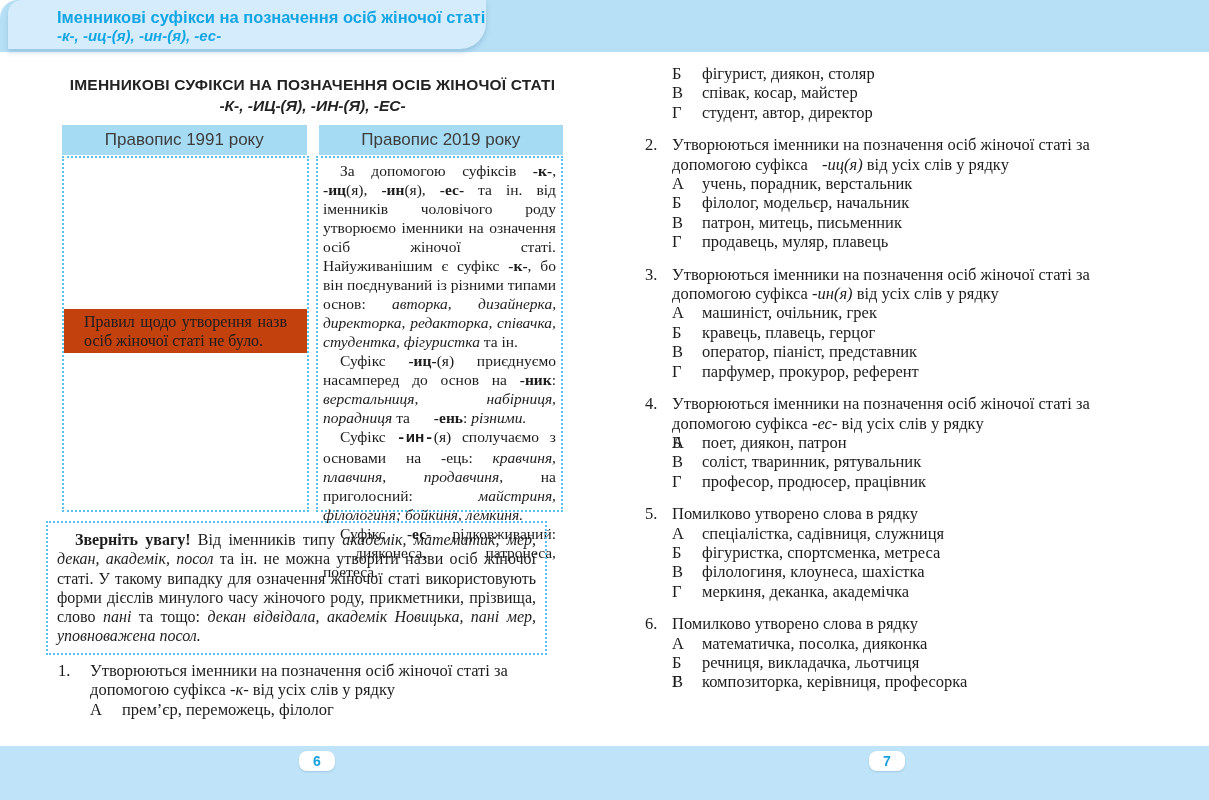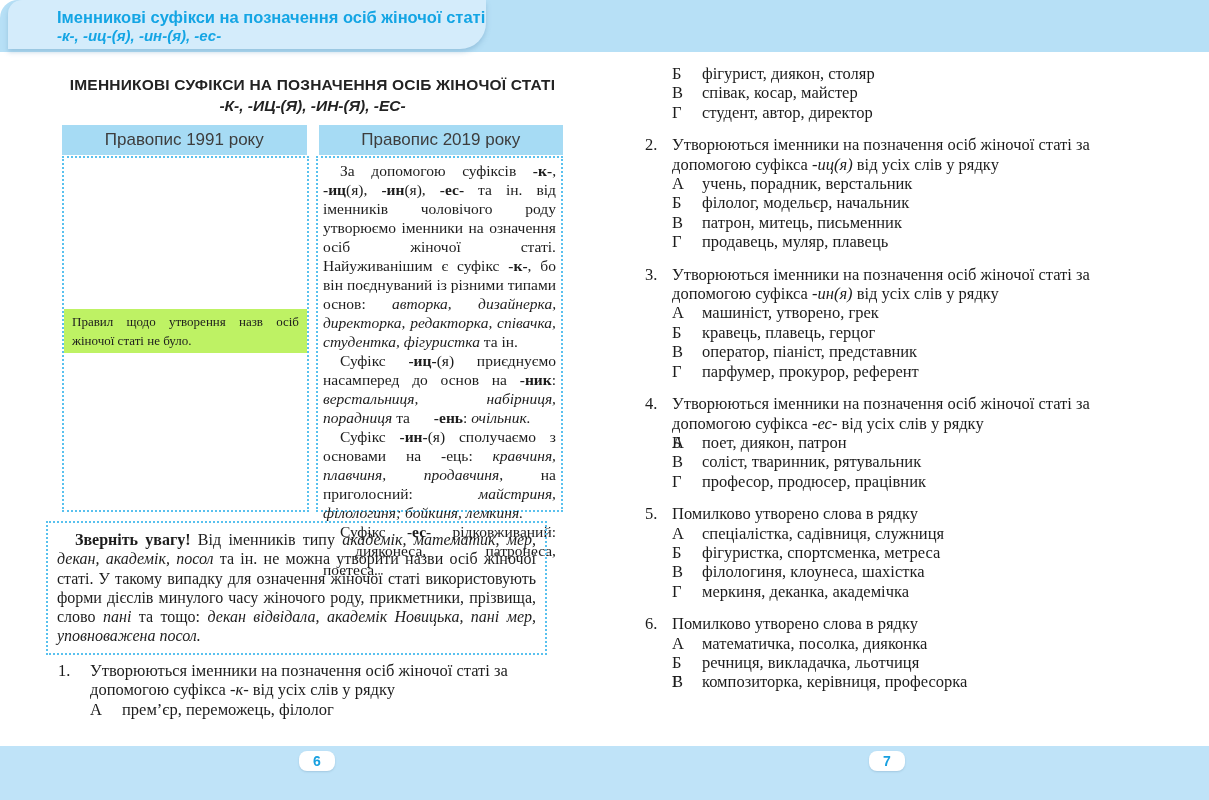--- a/index.html
+++ b/index.html
@@ -43,22 +43,22 @@
     font-family:"Liberation Sans","DejaVu Sans",sans-serif;
     font-size:17px;color:#3d3d3d;
   }
   .tbody{display:flex;gap:7px;margin-top:1px;}
   .td{
     width:247px;height:356px;box-sizing:border-box;position:relative;
     border:2px dotted #59c1ee;
   }
   .td1 .hl{
     position:absolute;left:0;top:151px;width:100%;box-sizing:border-box;
-    background:#bef264;padding:3px 8px;
-    font-size:13px;line-height:19px;text-align:justify;
+    background:#c2410c;padding:3px 20px;
+    font-size:16px;line-height:19px;text-align:justify;
   }
   .td2{padding:3px 5px 0 5px;}
   .td2 p{
     margin:0;font-size:15.5px;line-height:19px;text-align:justify;
     text-indent:17px;
   }
 
   
   .notebox{
     position:absolute;left:46px;top:521px;width:501px;box-sizing:border-box;
@@ -114,22 +114,22 @@
   <div class="thead">
     <div class="th">Правопис 1991 року</div>
     <div class="th">Правопис 2019 року</div>
   </div>
   <div class="tbody">
     <div class="td td1">
       <div class="hl">Правил щодо утворення назв осіб жіночої статі не було.</div>
     </div>
     <div class="td td2">
       <p><span>За допомогою суфіксів </span><span style="font-weight: bold;">-к-</span><span>, </span><span style="font-weight: bold;">-иц</span><span>(я), </span><span style="font-weight: bold;">-ин</span><span>(я), </span><span style="font-weight: bold;">-ес-</span><span> та ін. від іменників чоловічого роду утворюємо іменники на означення осіб жіночої статі. Найуживанішим є суфікс </span><span style="font-weight: bold;">-к-</span><span>, бо він поєднуваний із різними типами основ: </span><span style="font-style: italic;">авторка, дизайнерка, директорка, редакторка, співачка, студентка, фігуристка</span><span> та ін.</span></p>
-      <p><span>Суфікс </span><span style="font-weight: bold;">-иц-</span><span>(я) приєднуємо насамперед до основ на </span><span style="font-weight: bold;">-ник</span><span>: </span><span style="font-style: italic;">верстальниця, набірниця, порадниця</span><span> та </span><span style="font-weight: bold; margin-left: 20px;">-ень</span><span>: </span><span style="font-style: italic;">очільник.</span></p>
-      <p><span>Суфікс </span><span style="font-weight: bold;">-ин-</span><span>(я) сполучаємо з основами на </span><span style="font-weight: normal;">-ець</span><span>: </span><span style="font-style: italic;">кравчиня, плавчиня, продавчиня</span><span>, на приголосний: </span><span style="font-style: italic;">майстриня, філологиня; бойкиня, лемкиня.</span></p>
+      <p><span>Суфікс </span><span style="font-weight: bold;">-иц-</span><span>(я) приєднуємо насамперед до основ на </span><span style="font-weight: bold;">-ник</span><span>: </span><span style="font-style: italic;">верстальниця, набірниця, порадниця</span><span> та </span><span style="font-weight: bold; margin-left: 20px;">-ень</span><span>: </span><span style="font-style: italic;">різними.</span></p>
+      <p><span>Суфікс </span><span style="font-weight: bold; font-family: Liberation Mono, monospace;">-ин-</span><span>(я) сполучаємо з основами на </span><span style="font-weight: normal;">-ець</span><span>: </span><span style="font-style: italic;">кравчиня, плавчиня, продавчиня</span><span>, на приголосний: </span><span style="font-style: italic;">майстриня, філологиня; бойкиня, лемкиня.</span></p>
       <p><span>Суфікс </span><span style="font-weight: bold;">-ес-</span><span> рідковживаний: </span><span style=" margin-left: 32px;">дияконеса, патронеса, поетеса.</span></p>
     </div>
   </div>
 </div>
 
 <div class="notebox"><span style="font-weight: bold;">Зверніть увагу!</span><span> Від іменників типу </span><span style="font-style: italic;">академік, математик, мер, декан, академік, посол</span><span> та ін. не можна утворити назви осіб жіночої статі. У такому випадку для означення жіночої статі використовують форми дієслів минулого часу жіночого роду, прикметники, прізвища, слово </span><span style="font-style: italic;">пані</span><span> та тощо: </span><span style="font-style: italic;">декан відвідала, академік Новицька, пані мер, уповноважена посол.</span></div>
 
 <div class="q-left">
   <div class="qhead">
     <span class="qnum">1.</span>
@@ -139,29 +139,29 @@
     <span class="letter">А</span>
     <span class="otext">прем’єр, переможець, філолог</span>
   </div>
 </div>
 
 <div class="rightcol" id="rightcol">
     <div class="opt"><span class="letter">Б</span><span class="otext">фігурист, диякон, столяр</span></div>
     <div class="opt"><span class="letter">В</span><span class="otext">співак, косар, майстер</span></div>
     <div class="opt"><span class="letter">Г</span><span class="otext">студент, автор, директор</span></div>
     <div class="qblock">
-      <div class="qhead"><span class="qnum">2.</span><span class="qtext"><span>Утворюються іменники на позначення осіб жіночої статі за допомогою суфікса </span><span style="font-style: italic;">-иц(я)</span><span> від усіх слів у рядку</span></span></div>
+      <div class="qhead"><span class="qnum">2.</span><span class="qtext"><span>Утворюються іменники на позначення осіб жіночої статі за допомогою суфікса </span><span style="font-style: italic; margin-left: 10px;">-иц(я)</span><span> від усіх слів у рядку</span></span></div>
       <div class="opt"><span class="letter">А</span><span class="otext">учень, порадник, верстальник</span></div>
       <div class="opt"><span class="letter">Б</span><span class="otext">філолог, модельєр, начальник</span></div>
       <div class="opt"><span class="letter">В</span><span class="otext">патрон, митець, письменник</span></div>
       <div class="opt"><span class="letter">Г</span><span class="otext">продавець, муляр, плавець</span></div>
     </div>
     <div class="qblock">
       <div class="qhead"><span class="qnum">3.</span><span class="qtext"><span>Утворюються іменники на позначення осіб жіночої статі за допомогою суфікса </span><span style="font-style: italic;">-ин(я)</span><span> від усіх слів у рядку</span></span></div>
-      <div class="opt"><span class="letter">А</span><span class="otext">машиніст, утворено, грек</span></div>
+      <div class="opt"><span class="letter">А</span><span class="otext">машиніст, очільник, грек</span></div>
       <div class="opt"><span class="letter">Б</span><span class="otext">кравець, плавець, герцог</span></div>
       <div class="opt"><span class="letter">В</span><span class="otext">оператор, піаніст, представник</span></div>
       <div class="opt"><span class="letter">Г</span><span class="otext">парфумер, прокурор, референт</span></div>
     </div>
     <div class="qblock">
       <div class="qhead"><span class="qnum">4.</span><span class="qtext"><span>Утворюються іменники на позначення осіб жіночої статі за допомогою суфікса </span><span style="font-style: italic;">-ес-</span><span> від усіх слів у рядку</span></span></div>
       <div class="opt"><span class="letter">А</span></div>
       <div class="opt"><span class="letter">Б</span><span class="otext">поет, диякон, патрон</span></div>
       <div class="opt"><span class="letter">В</span><span class="otext">соліст, тваринник, рятувальник</span></div>
       <div class="opt"><span class="letter">Г</span><span class="otext">професор, продюсер, працівник</span></div>

